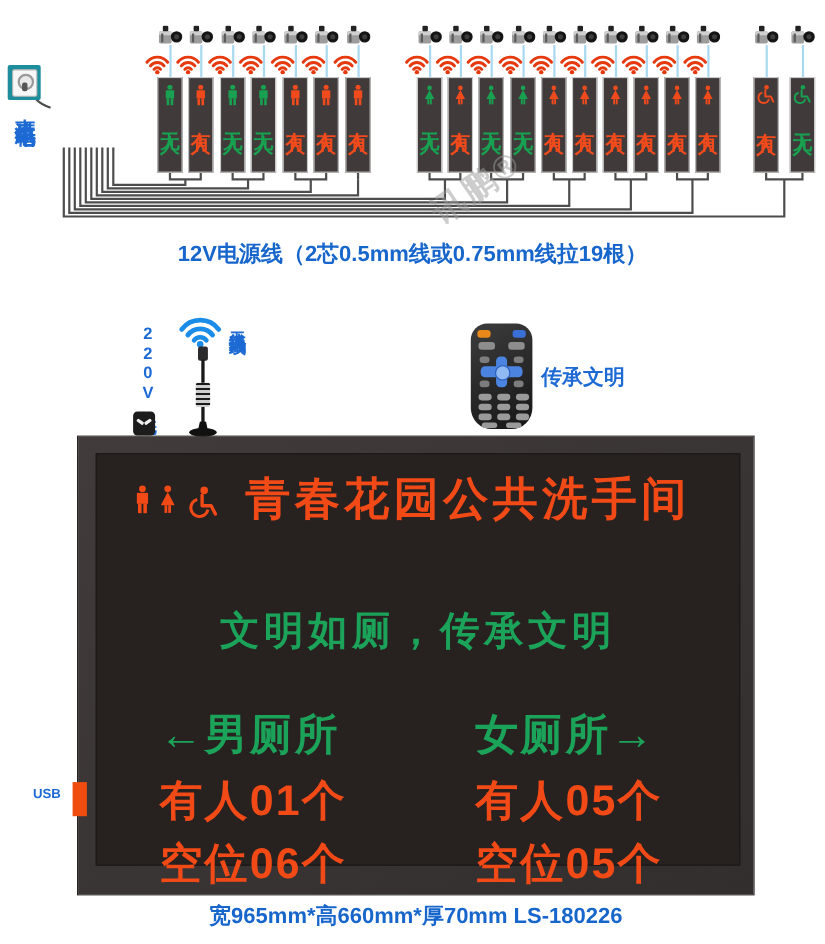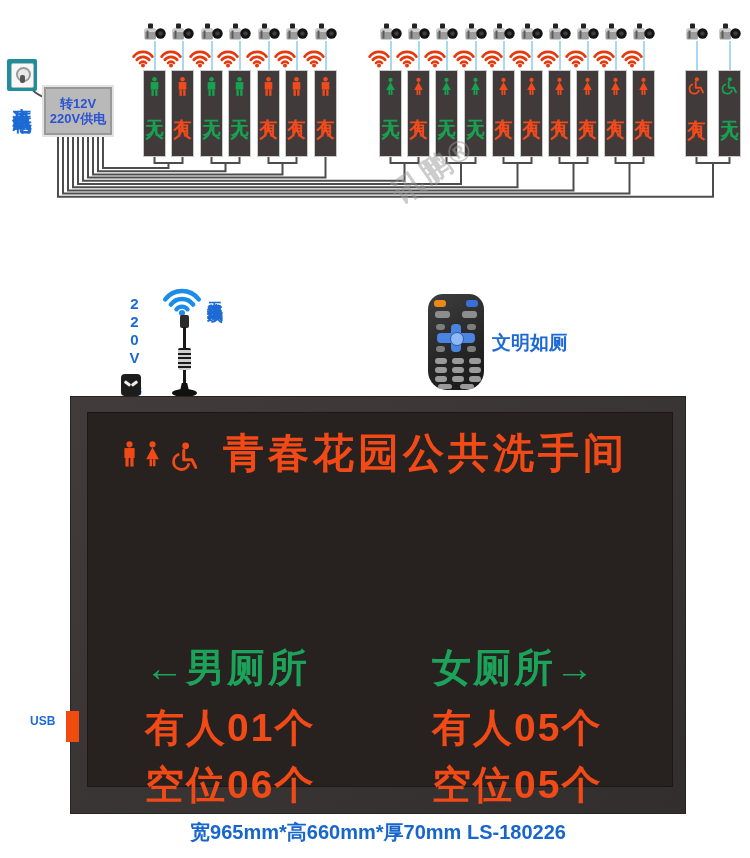--- a/index.html
+++ b/index.html
@@ -106,24 +106,20 @@
       <path d="M696.5 157 L696.5 163 L729.5 163 L729.5 157" fill="none" stroke="#4d4d4d" stroke-width="2"></path>
     </svg>
 
   <div id="dc-box" class="abs">
     <div class="socket">
       <div class="ring"></div>
       <div class="cordhole"></div>
     </div>
   </div>
   <div id="dc-label" class="abs vlabel">直流供电箱</div>
-  <div id="converter" class="abs">
-    <span class="cl">转12V</span>
-    <span class="cl">220V供电</span>
-  </div>
   <div id="panels-layer">
       <div class="cam abs" style="left: 143.5px; top: 23px;"><svg width="22" height="19" viewBox="0 0 22 19">
           <rect x="0.5" y="5.5" width="11.5" height="11" rx="1.5" fill="#9c9c9c"></rect>
           <rect x="0.5" y="5.5" width="11.5" height="3.5" rx="1.5" fill="#cfcfcf"></rect>
           <rect x="2.5" y="7.5" width="2" height="8" fill="#5a5a5a"></rect>
           <rect x="4" y="0.5" width="5" height="5" rx="1" fill="#222"></rect>
           <circle cx="16.5" cy="10.5" r="5.2" fill="#141414"></circle>
           <circle cx="16.5" cy="10.5" r="2.3" fill="#3d3d3d"></circle>
         </svg></div>
       <div class="drop-line abs" style="left: 153.5px; top: 41px; height: 29px;"></div>
@@ -554,20 +550,21 @@
       <div class="drop-line abs" style="left: 728.5px; top: 41px; height: 29px;"></div>
       <div class="panel" style="left: 718px; top: 70px;">
         <span><svg width="17" height="20" viewBox="0 0 22 26">
             <circle cx="11.5" cy="3" r="2.7" fill="#18a150"></circle>
             <path d="M10 6.5 L10 14 L16.5 14 L19.5 20" stroke="#18a150" stroke-width="2.4" fill="none" stroke-linecap="round" stroke-linejoin="round"></path>
             <path d="M14.2 16.8 A6.2 6.2 0 1 1 6.5 9.5" stroke="#18a150" stroke-width="2.2" fill="none"></path>
           </svg></span>
         <span class="p-label" style="color: rgb(24, 161, 80);">无人</span>
       </div>
     </div>
+  <div id="wire-caption" class="abs">12V电源线（2芯0.5mm线或0.75mm线拉19根）</div>
 
   <div id="plug-label" class="abs vlabel">220V供电</div>
   <div id="plug-220" class="abs">
     <div class="slot" style="left:3px;top:8px;transform:rotate(35deg);"></div>
     <div class="slot" style="left:10px;top:8px;transform:rotate(-35deg);"></div>
   </div>
   <div id="antenna-wifi" class="abs">
     <svg width="46" height="34" viewBox="0 0 46 34">
       <path d="M6.2 17.4 A21 21 0 0 1 39.8 17.4" stroke="#1b8ce8" stroke-width="4.4" fill="none" stroke-linecap="round"></path>
       <path d="M11.8 22.6 A14 14 0 0 1 34.2 22.6" stroke="#1b8ce8" stroke-width="4.4" fill="none" stroke-linecap="round"></path>
@@ -600,21 +597,21 @@
       <div class="rbtn" style="left: 41px; top: 64px; width: 12px; height: 6px; background: rgb(154, 154, 154); border-radius: 3px;"></div>
       <div class="rbtn" style="left: 7px; top: 73px; width: 12px; height: 6px; background: rgb(154, 154, 154); border-radius: 3px;"></div>
       <div class="rbtn" style="left: 24px; top: 73px; width: 12px; height: 6px; background: rgb(154, 154, 154); border-radius: 3px;"></div>
       <div class="rbtn" style="left: 41px; top: 73px; width: 12px; height: 6px; background: rgb(154, 154, 154); border-radius: 3px;"></div>
       <div class="rbtn" style="left: 7px; top: 82px; width: 12px; height: 6px; background: rgb(154, 154, 154); border-radius: 3px;"></div>
       <div class="rbtn" style="left: 24px; top: 82px; width: 12px; height: 6px; background: rgb(154, 154, 154); border-radius: 3px;"></div>
       <div class="rbtn" style="left: 41px; top: 82px; width: 12px; height: 6px; background: rgb(154, 154, 154); border-radius: 3px;"></div>
       <div class="rbtn" style="left: 10px; top: 90px; width: 14px; height: 5px; background: rgb(154, 154, 154); border-radius: 3px;"></div>
       <div class="rbtn" style="left: 32px; top: 90px; width: 14px; height: 5px; background: rgb(154, 154, 154); border-radius: 3px;"></div>
     </div>
-  <div id="remote-label" class="abs">文明如厕</div>
+  <div id="remote-label" class="abs">传承文明</div>
 
   <div id="board" class="abs">
     <div id="screen">
       <div id="row-title" class="row">
         <span class="icn" id="board-icons">
             <svg width="17" height="42" viewBox="0 0 16 24">
               <circle cx="8" cy="2.9" r="2.9" fill="#f24a17"></circle>
               <rect x="3.2" y="6.4" width="9.6" height="9.4" fill="#f24a17"></rect>
               <rect x="4.2" y="15.8" width="3" height="8" fill="#f24a17"></rect>
               <rect x="8.8" y="15.8" width="3" height="8" fill="#f24a17"></rect>
@@ -628,20 +625,21 @@
             </svg>
             <span style="width:9px"></span>
             <svg width="28" height="33" viewBox="0 0 22 26">
               <circle cx="11.5" cy="3" r="2.7" fill="#f24a17"></circle>
               <path d="M10 6.5 L10 14 L16.5 14 L19.5 20" stroke="#f24a17" stroke-width="2.4" fill="none" stroke-linecap="round" stroke-linejoin="round"></path>
               <path d="M14.2 16.8 A6.2 6.2 0 1 1 6.5 9.5" stroke="#f24a17" stroke-width="2.2" fill="none"></path>
             </svg>
           </span>
         <span class="ttl orange">青春花园公共洗手间</span>
       </div>
+      <div id="row-slogan" class="row green">文明如厕，传承文明</div>
       <div id="row-sect" class="row">
         <span class="col-l green">←男厕所</span>
         <span class="col-r green">女厕所→</span>
       </div>
       <div id="row-occ" class="row">
         <span class="col-l orange">有人01个</span>
         <span class="col-r orange">有人05个</span>
       </div>
       <div id="row-vac" class="row">
         <span class="col-l orange">空位06个</span>

